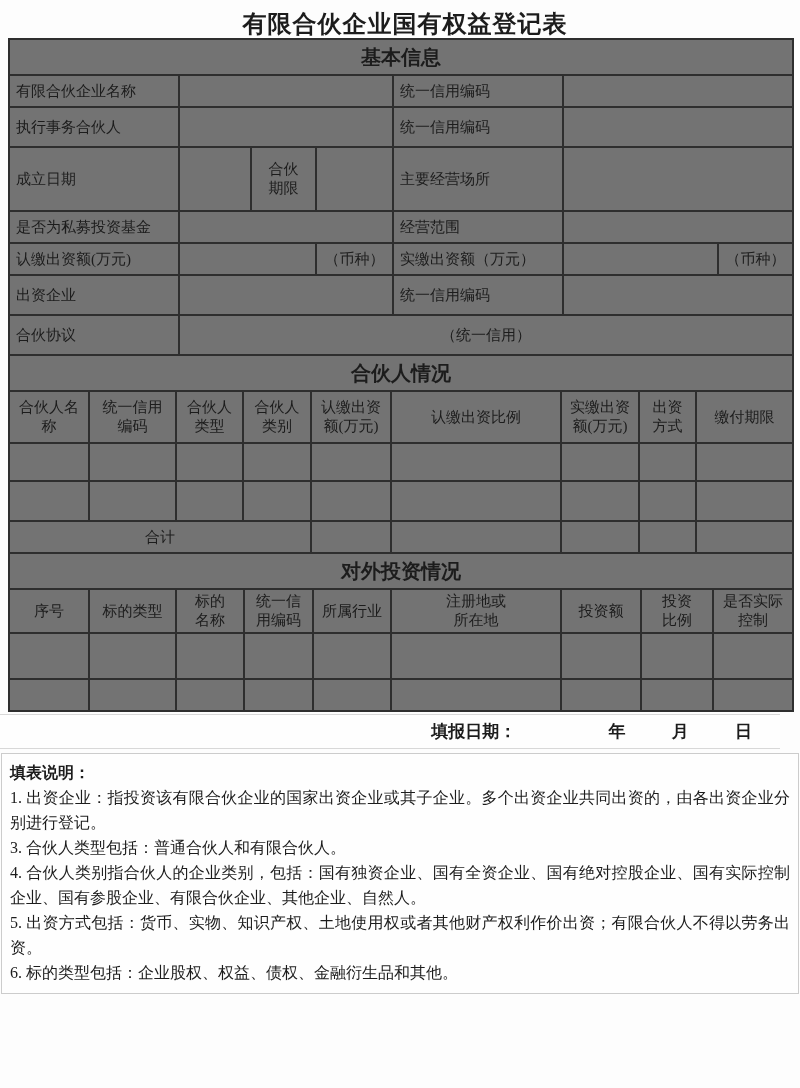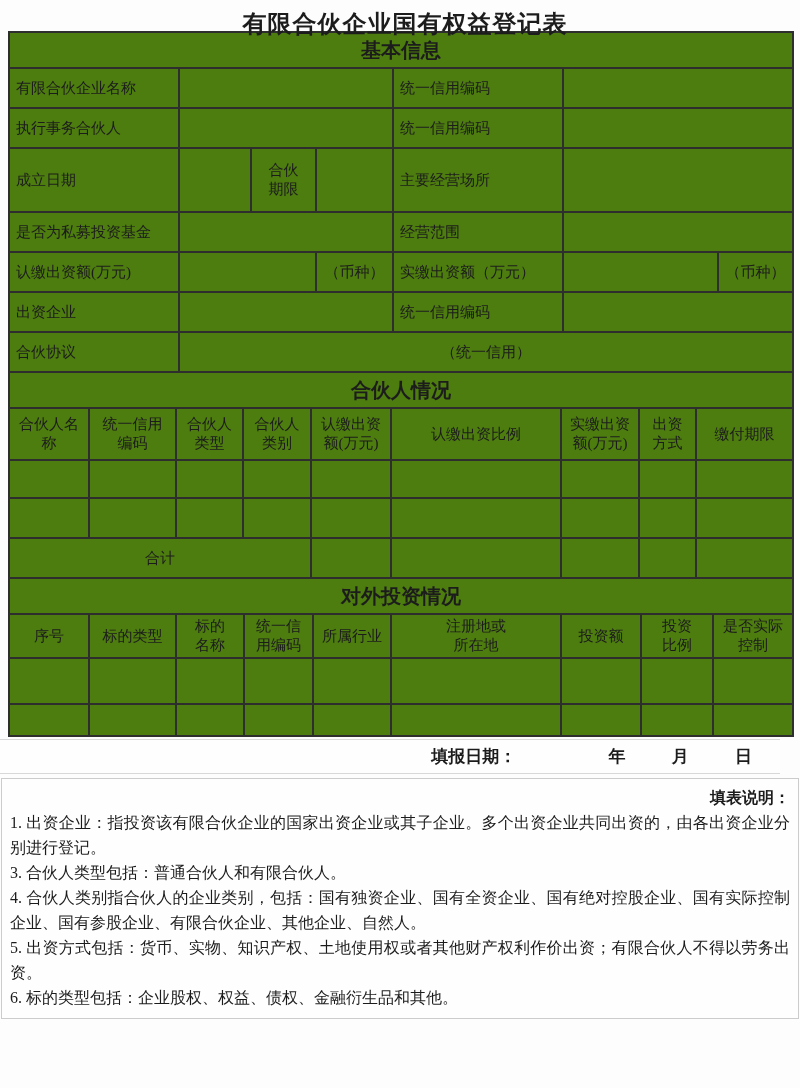--- a/index.html
+++ b/index.html
@@ -9,50 +9,50 @@
     font-family:"Liberation Serif","DejaVu Serif",serif;
     color:#1c1c1c;
     position:relative;
     background:#fdfdfd;
   }
   .page-title {
     text-align:center;
     font-size:24px;
     font-weight:bold;
     padding-top:8px;
-    height:31px;
+    height:38px;
     letter-spacing:1px;
     padding-left:10px;
   }
   .form-wrap { width:784px; margin:0 8px; }
   table {
     border-collapse:collapse;
     table-layout:fixed;
     width:784px;
-    background:#4d7c0f;
+    background:#737373;
   }
   table + table { margin-top:-2px; }
   td {
     border:2px solid #2e2e2e;
     font-size:15px;
     padding:2px 6px;
     vertical-align:middle;
     white-space:pre-line;
     line-height:1.25;
   }
   td.section {
     font-size:20px;
     font-weight:bold;
     text-align:center;
     padding:4px 0;
     white-space:normal;
   }
   td.lbl { text-align:left; }
   td.ctr { text-align:center; }
-  .h42 { height:40px; }
+  .h42 { height:32px; }
   .h40 { height:40px;font-family:Liberation Serif, serif; }
   .h48 { height:64px; }
   .h36 { height:36px; }
   .h52 { height:52px; }
   .h38 { height:38px; }
   .h60 { height:44px; }
   .h46 { height:46px; }
   .h32 { height:32px; }
   .hdr td { text-align:center; }
   .date-band {
@@ -74,21 +74,21 @@
   .date-day   { margin-left:42px; }
   .notes {
     width:798px;
     margin:4px 0 0 1px;
     border:1px solid #cccccc;
     background:#fefefe;
     padding:6px 8px 8px 8px;
     font-size:16px;
     line-height:25px;
   }
-  .notes-title { font-weight:bold;text-align:right; }
+  .notes-title { font-weight:bold; }
   .note-item { text-align:justify; }
 </style>
 </head>
 <body>
 
 <div class="page-title">有限合伙企业国有权益登记表</div>
 
 <div class="form-wrap">
 
   <table>

